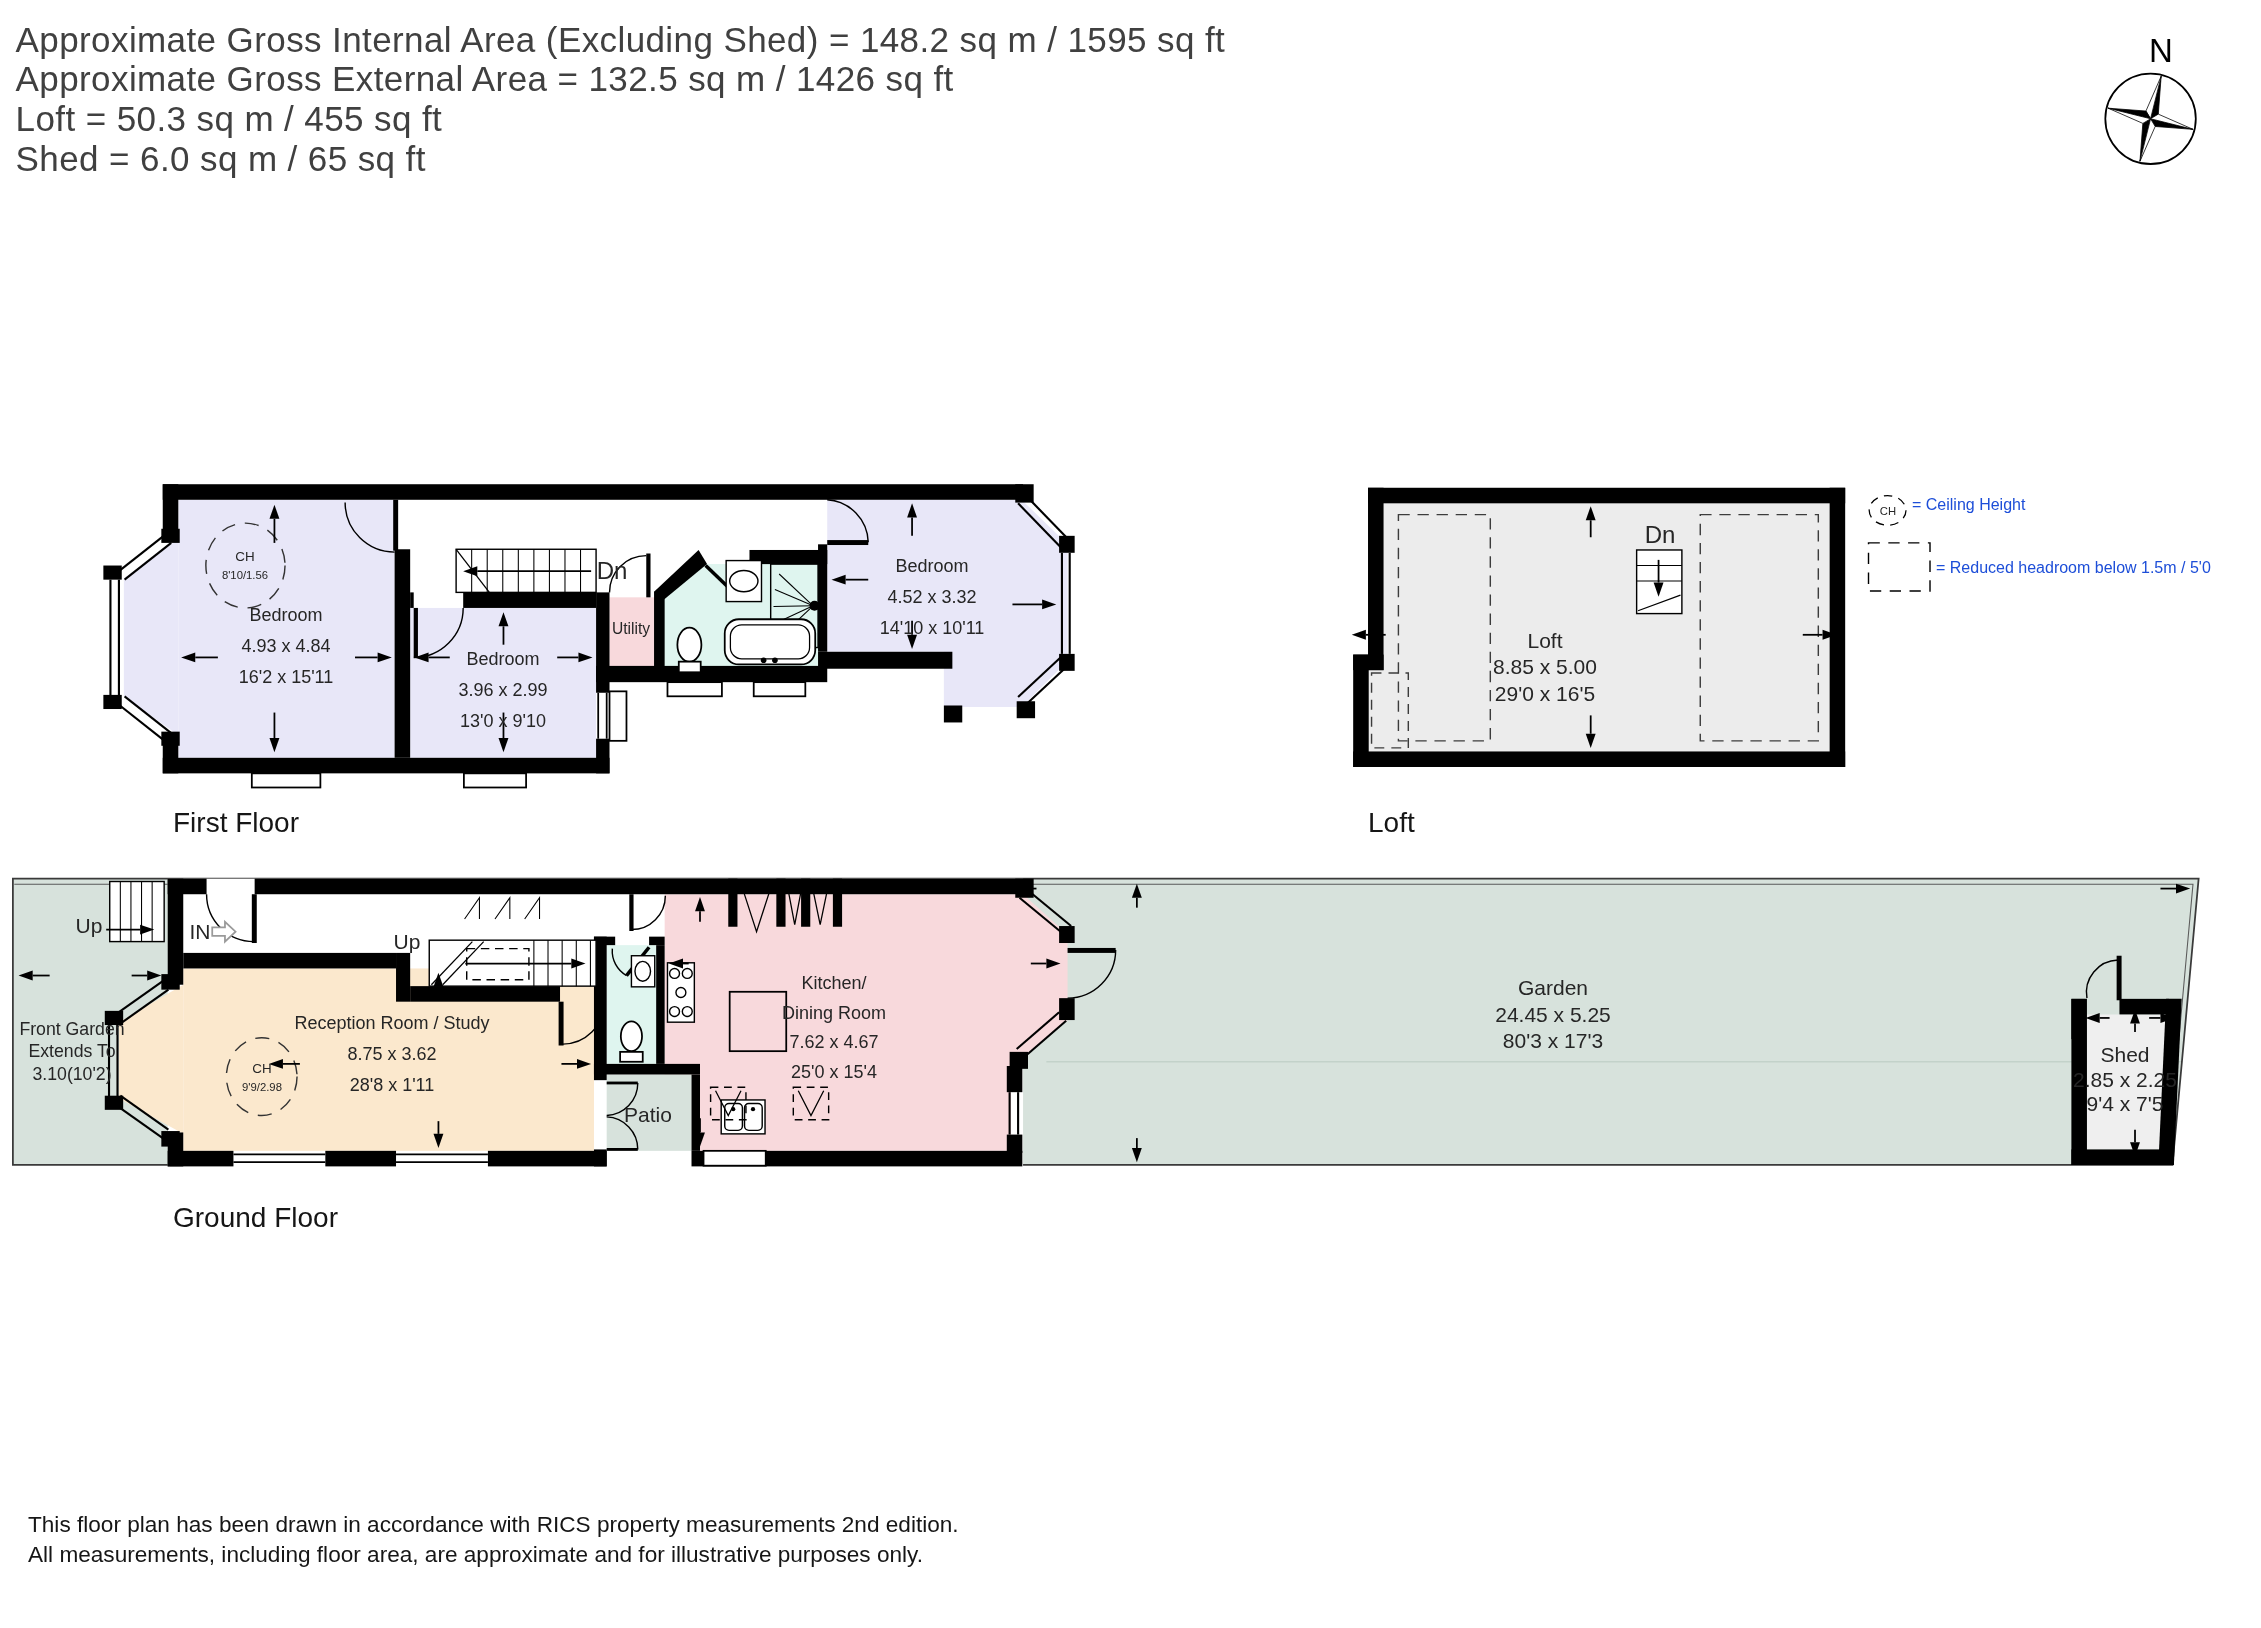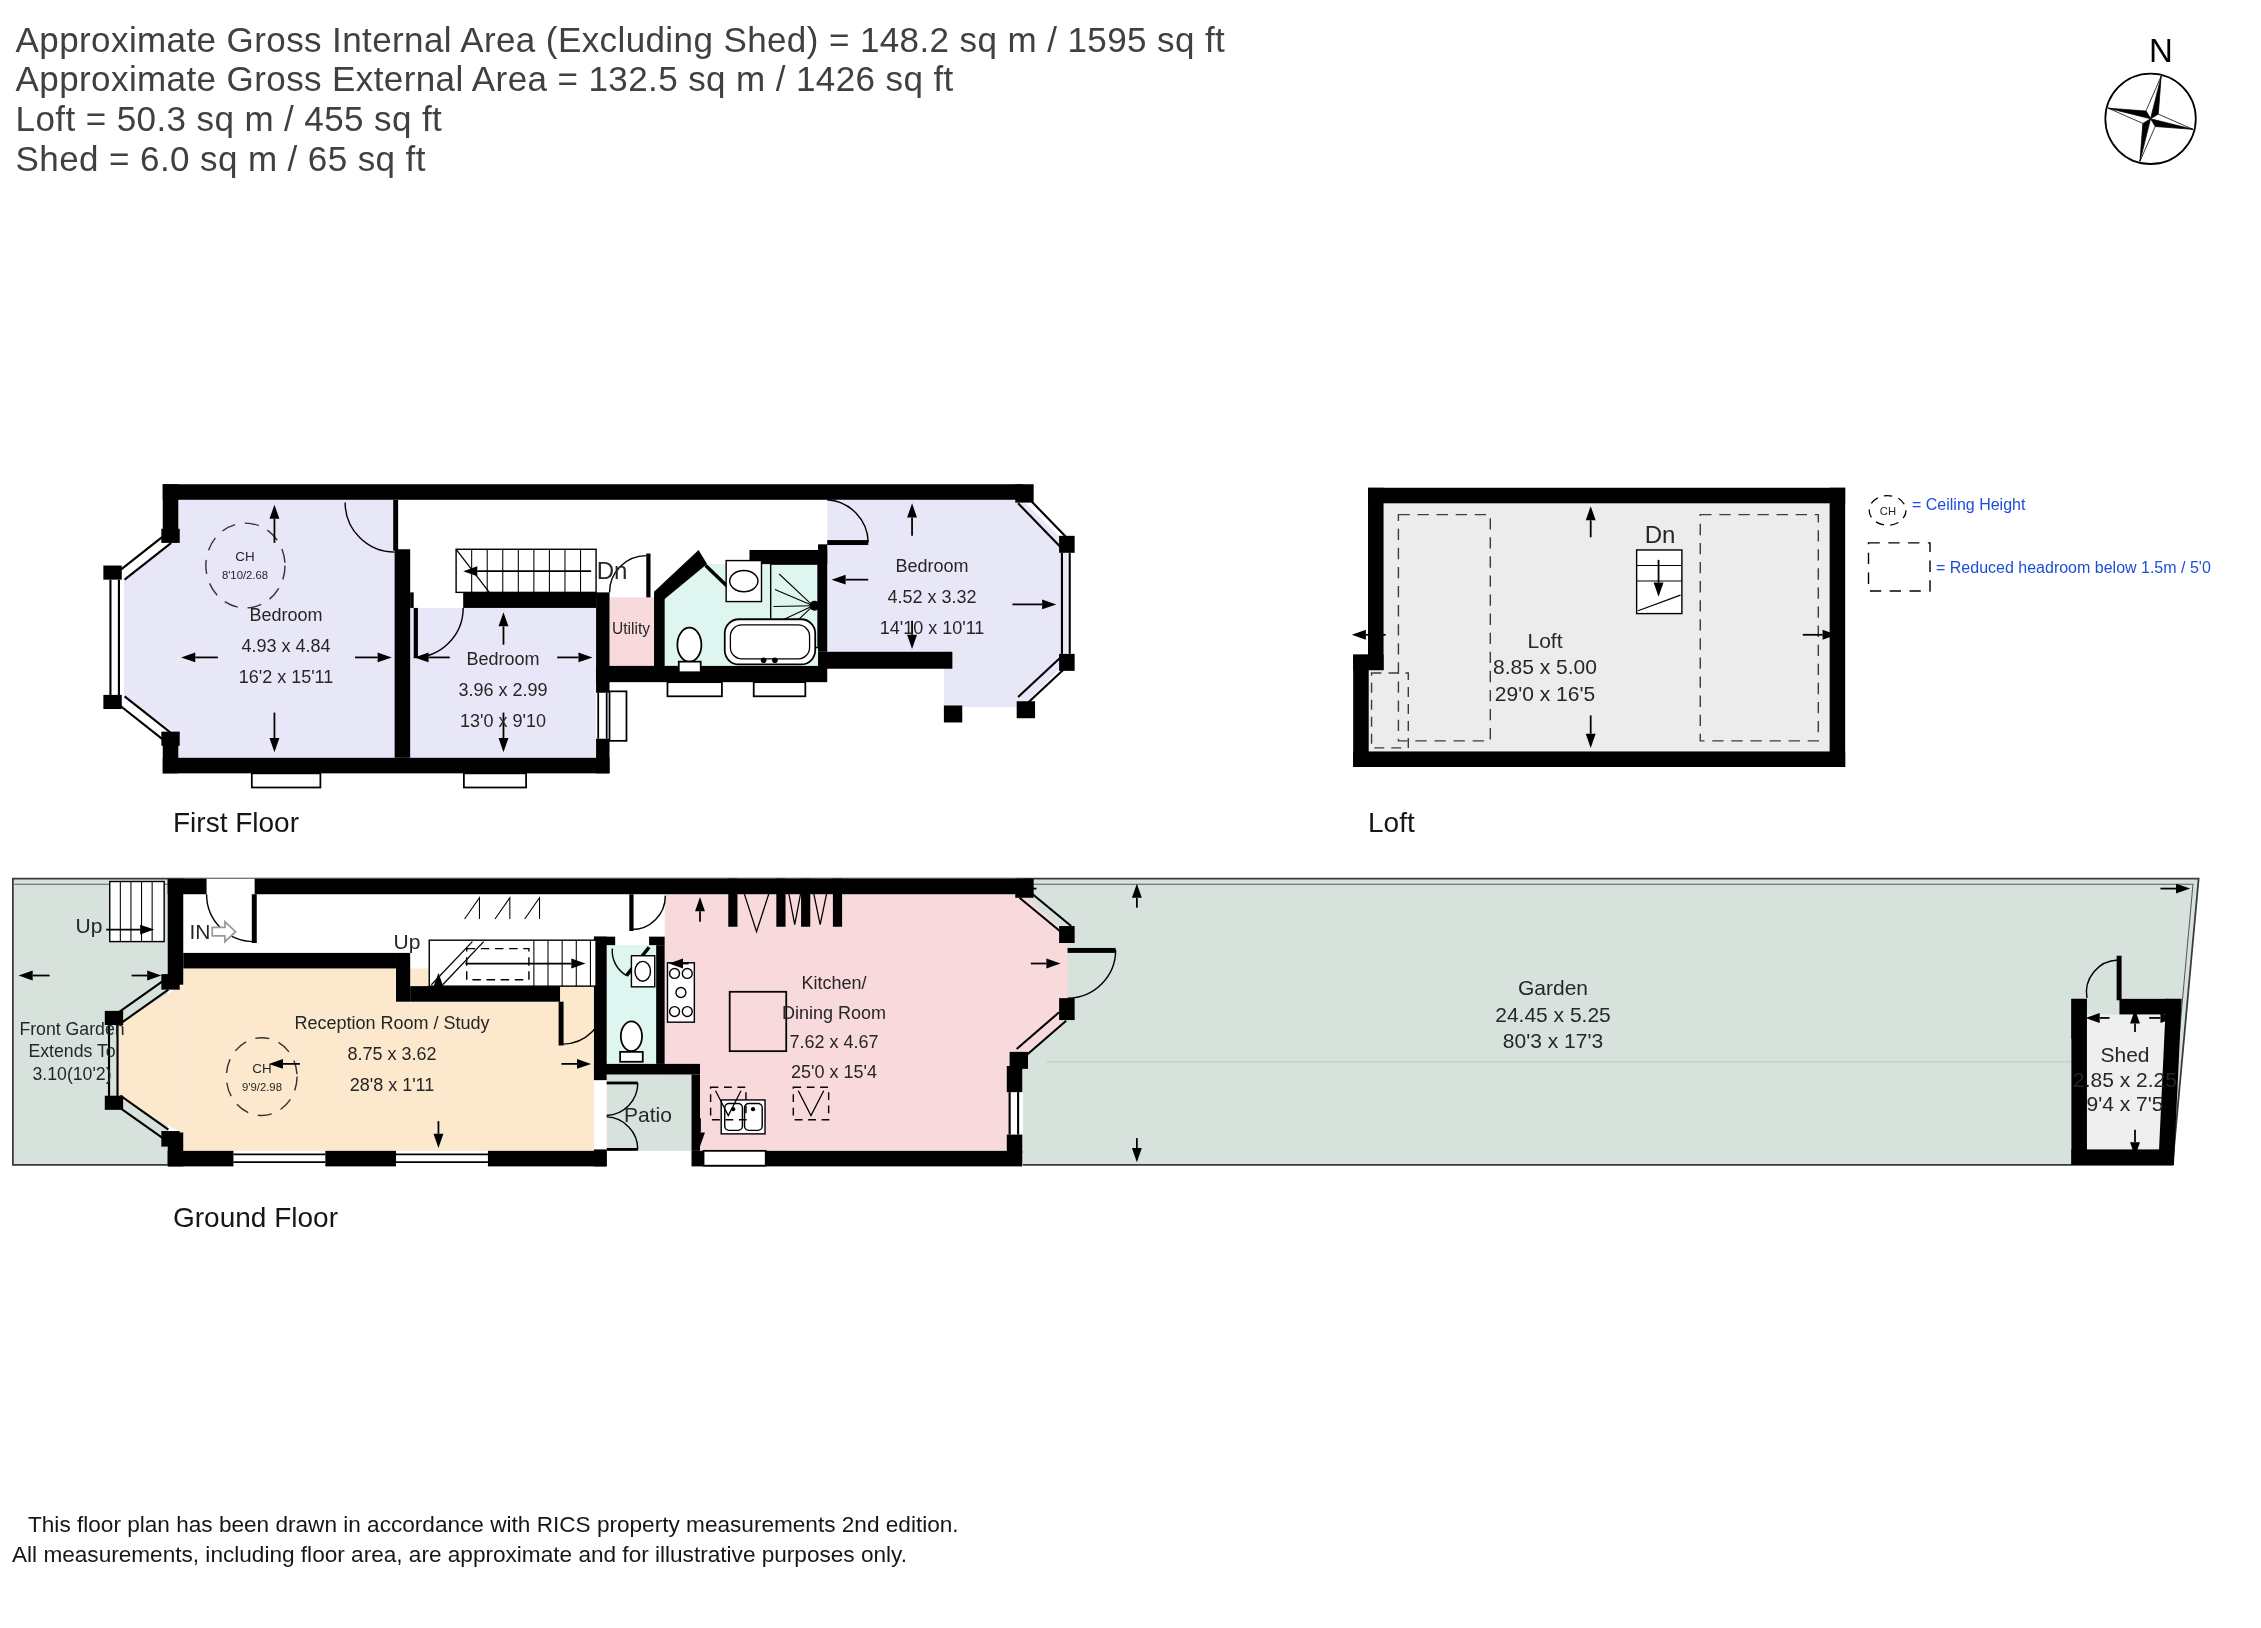--- a/index.html
+++ b/index.html
@@ -426,21 +426,21 @@
 <div class="txt hdr" style="left:15.6px;top:59px">Approximate Gross External Area = 132.5 sq m / 1426 sq ft</div>
 <div class="txt hdr" style="left:15.6px;top:99px">Loft = 50.3 sq m / 455 sq ft</div>
 <div class="txt hdr" style="left:15.6px;top:139px">Shed = 6.0 sq m / 65 sq ft</div>
 
 <div class="txt north ctr" style="left:2161px;top:51px">N</div>
 
 <div class="txt room ctr" style="left:286px;top:615px">Bedroom</div>
 <div class="txt room ctr" style="left:286px;top:646px">4.93 x 4.84</div>
 <div class="txt room ctr" style="left:286px;top:677px">16'2 x 15'11</div>
 <div class="txt chbig ctr" style="left:245px;top:556px">CH</div>
-<div class="txt chsmall ctr" style="left:245px;top:575px">8'10/2.68</div>
+<div class="txt chsmall ctr" style="left:245px;top:575px">8'10/1.56</div>
 
 <div class="txt room ctr" style="left:503px;top:659px">Bedroom</div>
 <div class="txt room ctr" style="left:503px;top:690px">3.96 x 2.99</div>
 <div class="txt room ctr" style="left:503px;top:721px">13'0 x 9'10</div>
 
 <div class="txt room ctr" style="left:932px;top:566px">Bedroom</div>
 <div class="txt room ctr" style="left:932px;top:597px">4.52 x 3.32</div>
 <div class="txt room ctr" style="left:932px;top:628px">14'10 x 10'11</div>
 
 <div class="txt tiny ctr" style="left:631px;top:629px">Utility</div>
@@ -481,14 +481,14 @@
 <div class="txt room30 ctr" style="left:1553px;top:1015px">24.45 x 5.25</div>
 <div class="txt room30 ctr" style="left:1553px;top:1041px">80'3 x 17'3</div>
 
 <div class="txt room30 ctr" style="left:2125px;top:1055px">Shed</div>
 <div class="txt room30 ctr" style="left:2125px;top:1080px">2.85 x 2.25</div>
 <div class="txt room30 ctr" style="left:2125px;top:1104px">9'4 x 7'5</div>
 
 <div class="txt cap" style="left:173px;top:1202px">Ground Floor</div>
 
 <div class="txt ftr" style="left:28px;top:1512px">This floor plan has been drawn in accordance with RICS property measurements 2nd edition.</div>
-<div class="txt ftr" style="left:12px;top:1542px">All measurements, including floor area, are approximate and for illustrative purposes only.</div>
+<div class="txt ftr" style="left:28px;top:1542px">All measurements, including floor area, are approximate and for illustrative purposes only.</div>
 
 
 </body></html>

